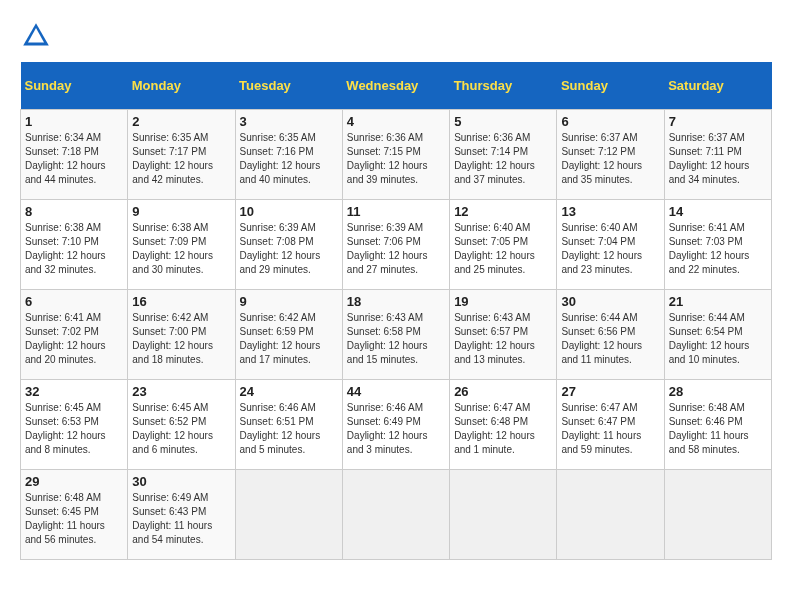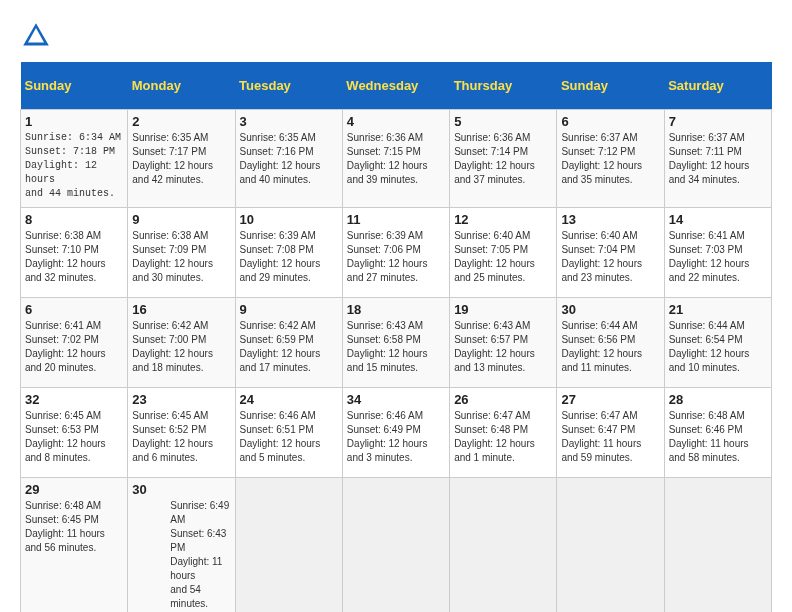--- a/index.html
+++ b/index.html
@@ -120,21 +120,21 @@
         <th>Wednesday</th>
         <th>Thursday</th>
         <th>Sunday</th>
         <th>Saturday</th>
       </tr>
   </thead>
   <tbody id="calendar-body">
   <tr class="week-row">
         <td>
           <span class="day-num">1</span>
-          <div class="day-info" style="white-space: pre-line; font-family: Liberation Mono, monospace;">Sunrise: 6:34 AM
+          <div class="day-info" style="white-space: pre-line;">Sunrise: 6:34 AM
 Sunset: 7:18 PM
 Daylight: 12 hours
 and 44 minutes.</div>
         </td>
         <td>
           <span class="day-num">2</span>
           <div class="day-info" style="white-space: pre-line;">Sunrise: 6:35 AM
 Sunset: 7:17 PM
 Daylight: 12 hours
 and 42 minutes.</div>
@@ -293,21 +293,21 @@
 and 6 minutes.</div>
         </td>
         <td>
           <span class="day-num">24</span>
           <div class="day-info" style="white-space: pre-line;">Sunrise: 6:46 AM
 Sunset: 6:51 PM
 Daylight: 12 hours
 and 5 minutes.</div>
         </td>
         <td>
-          <span class="day-num">34</span>
+          <span class="day-num">44</span>
           <div class="day-info" style="white-space: pre-line;">Sunrise: 6:46 AM
 Sunset: 6:49 PM
 Daylight: 12 hours
 and 3 minutes.</div>
         </td>
         <td>
           <span class="day-num">26</span>
           <div class="day-info" style="white-space: pre-line;">Sunrise: 6:47 AM
 Sunset: 6:48 PM
 Daylight: 12 hours
@@ -331,21 +331,21 @@
       <tr class="week-row">
         <td>
           <span class="day-num">29</span>
           <div class="day-info" style="white-space: pre-line;">Sunrise: 6:48 AM
 Sunset: 6:45 PM
 Daylight: 11 hours
 and 56 minutes.</div>
         </td>
         <td>
           <span class="day-num">30</span>
-          <div class="day-info" style="white-space: pre-line; margin-left: 38px;">Sunrise: 6:49 AM
+          <div class="day-info" style="white-space: pre-line;">Sunrise: 6:49 AM
 Sunset: 6:43 PM
 Daylight: 11 hours
 and 54 minutes.</div>
         </td>
         <td class="empty-cell"></td>
         <td class="empty-cell"></td>
         <td class="empty-cell"></td>
         <td class="empty-cell"></td>
         <td class="empty-cell"></td>
       </tr>

